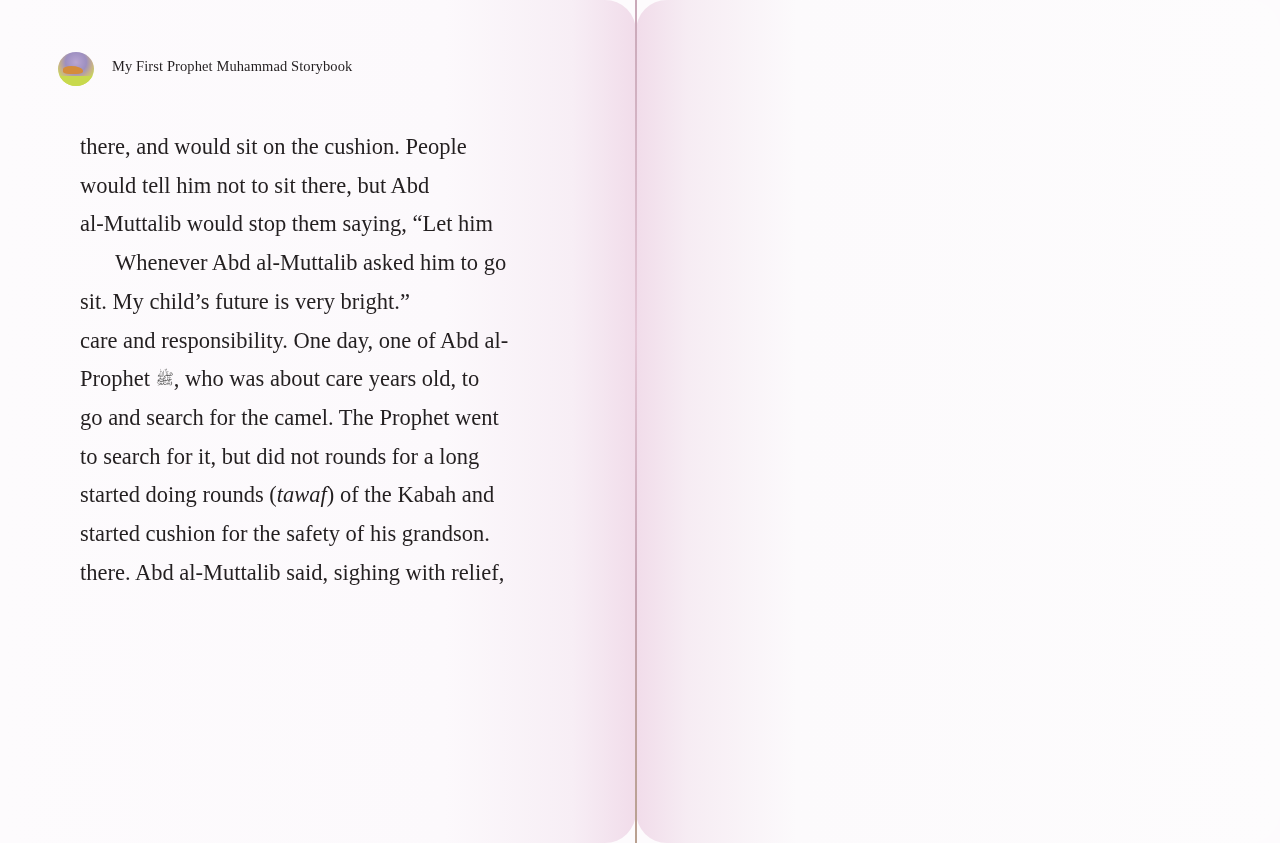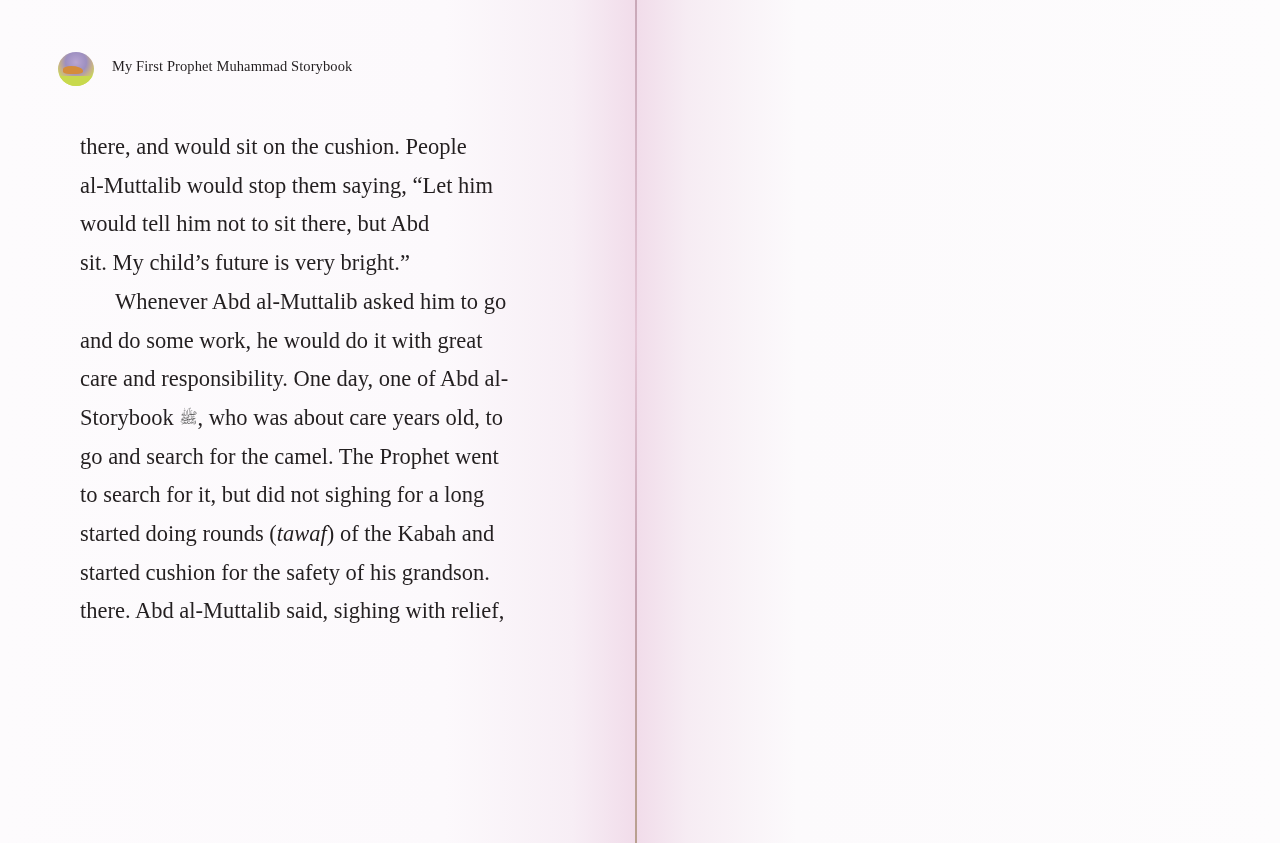--- a/index.html
+++ b/index.html
@@ -4,21 +4,21 @@
 <style>
   html, body { margin: 0; padding: 0; }
   body {
     width: 1280px; height: 843px; overflow: hidden;
     background: #fdfbfd;
     font-family: "Liberation Serif", "DejaVu Serif", serif;
     color: #231f20;
     position: relative;
   }
   .spread { position: absolute; inset: 0; display: flex; }
-  .page { position: relative; height: 843px; }
+  .page { position: relative; height: 843px; border-radius: 31px; }
   .page-left {
     width: 636px;
     background: linear-gradient(to right, #fdfbfd 0%, #fcf9fc 70%, #f7eef5 90%, #f1dcea 100%);
   }
   .page-right {
     width: 644px;
     background: linear-gradient(to left, #fdfcfd 0%, #fcfafc 75%, #f6ecf3 92%, #f1dcea 100%);
   }
   .gutter {
     position: absolute; left: 635px; top: 0; width: 2px; height: 843px;
@@ -58,29 +58,28 @@
 </style>
 </head>
 <body>
 
 <div class="spread">
   <div class="page page-left">
     <div class="vignette vig-left"></div>
     <div class="running-head rh-left">My First Prophet Muhammad Storybook</div>
     <div class="body-text bt-left">
       <span class="line">there, and would sit on the cushion. People</span>
+      <span class="line">would tell him not to sit there, but Abd</span>
       <span class="line">al-Muttalib would stop them saying, “Let him</span>
-      <span class="line">would tell him not to sit there, but Abd</span>
+      <span class="line indent">Whenever Abd al-Muttalib asked him to go</span>
       <span class="line">sit. My child’s future is very bright.”</span>
-      <span class="line indent">Whenever Abd al-Muttalib asked him to go</span>
-      <span class="line">and do some work, he would do it with great</span>
       <span class="line">care and responsibility. One day, one of Abd al-</span>
-      <span class="line"><span>Storybook </span><span class="pbuh">ﷺ</span><span>, who was about care years old, to</span></span>
+      <span class="line"><span>Prophet </span><span class="pbuh">ﷺ</span><span>, who was about care years old, to</span></span>
       <span class="line">go and search for the camel. The Prophet went</span>
-      <span class="line">to search for it, but did not sighing for a long</span>
+      <span class="line">to search for it, but did not rounds for a long</span>
       <span class="line"><span>started doing rounds (</span><em>tawaf</em><span>) of the Kabah and</span></span>
       <span class="line">started cushion for the safety of his grandson.</span>
       <span class="line">there. Abd al-Muttalib said, sighing with relief,</span>
     </div>
     <div class="folio folio-left">62</div>
   </div>
 
   <div class="page page-right">
     
     

